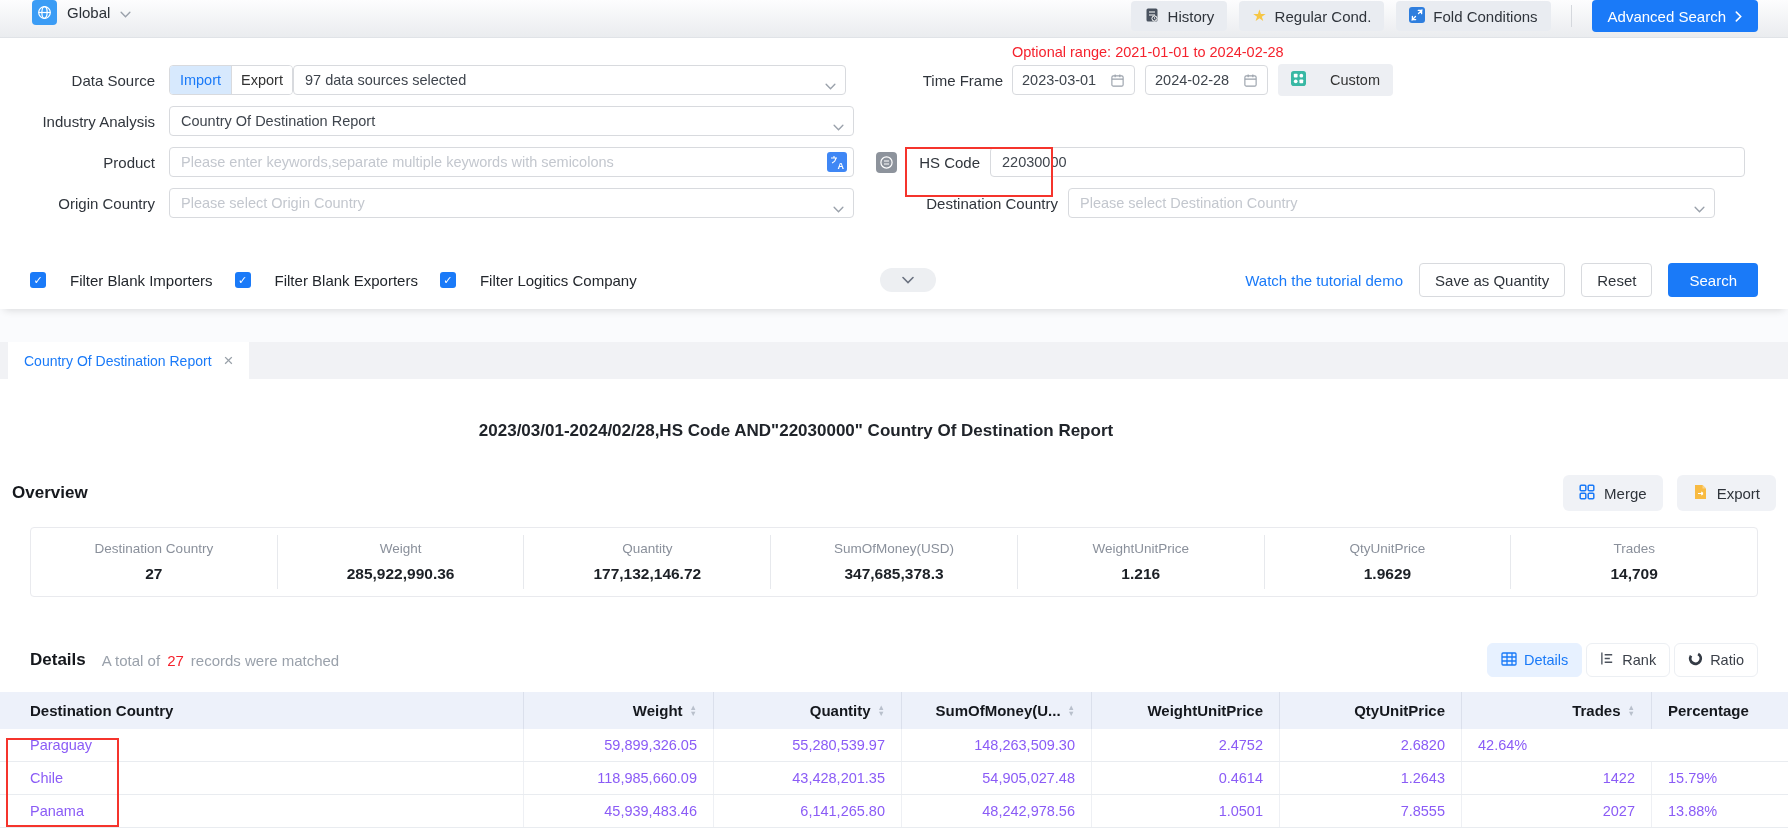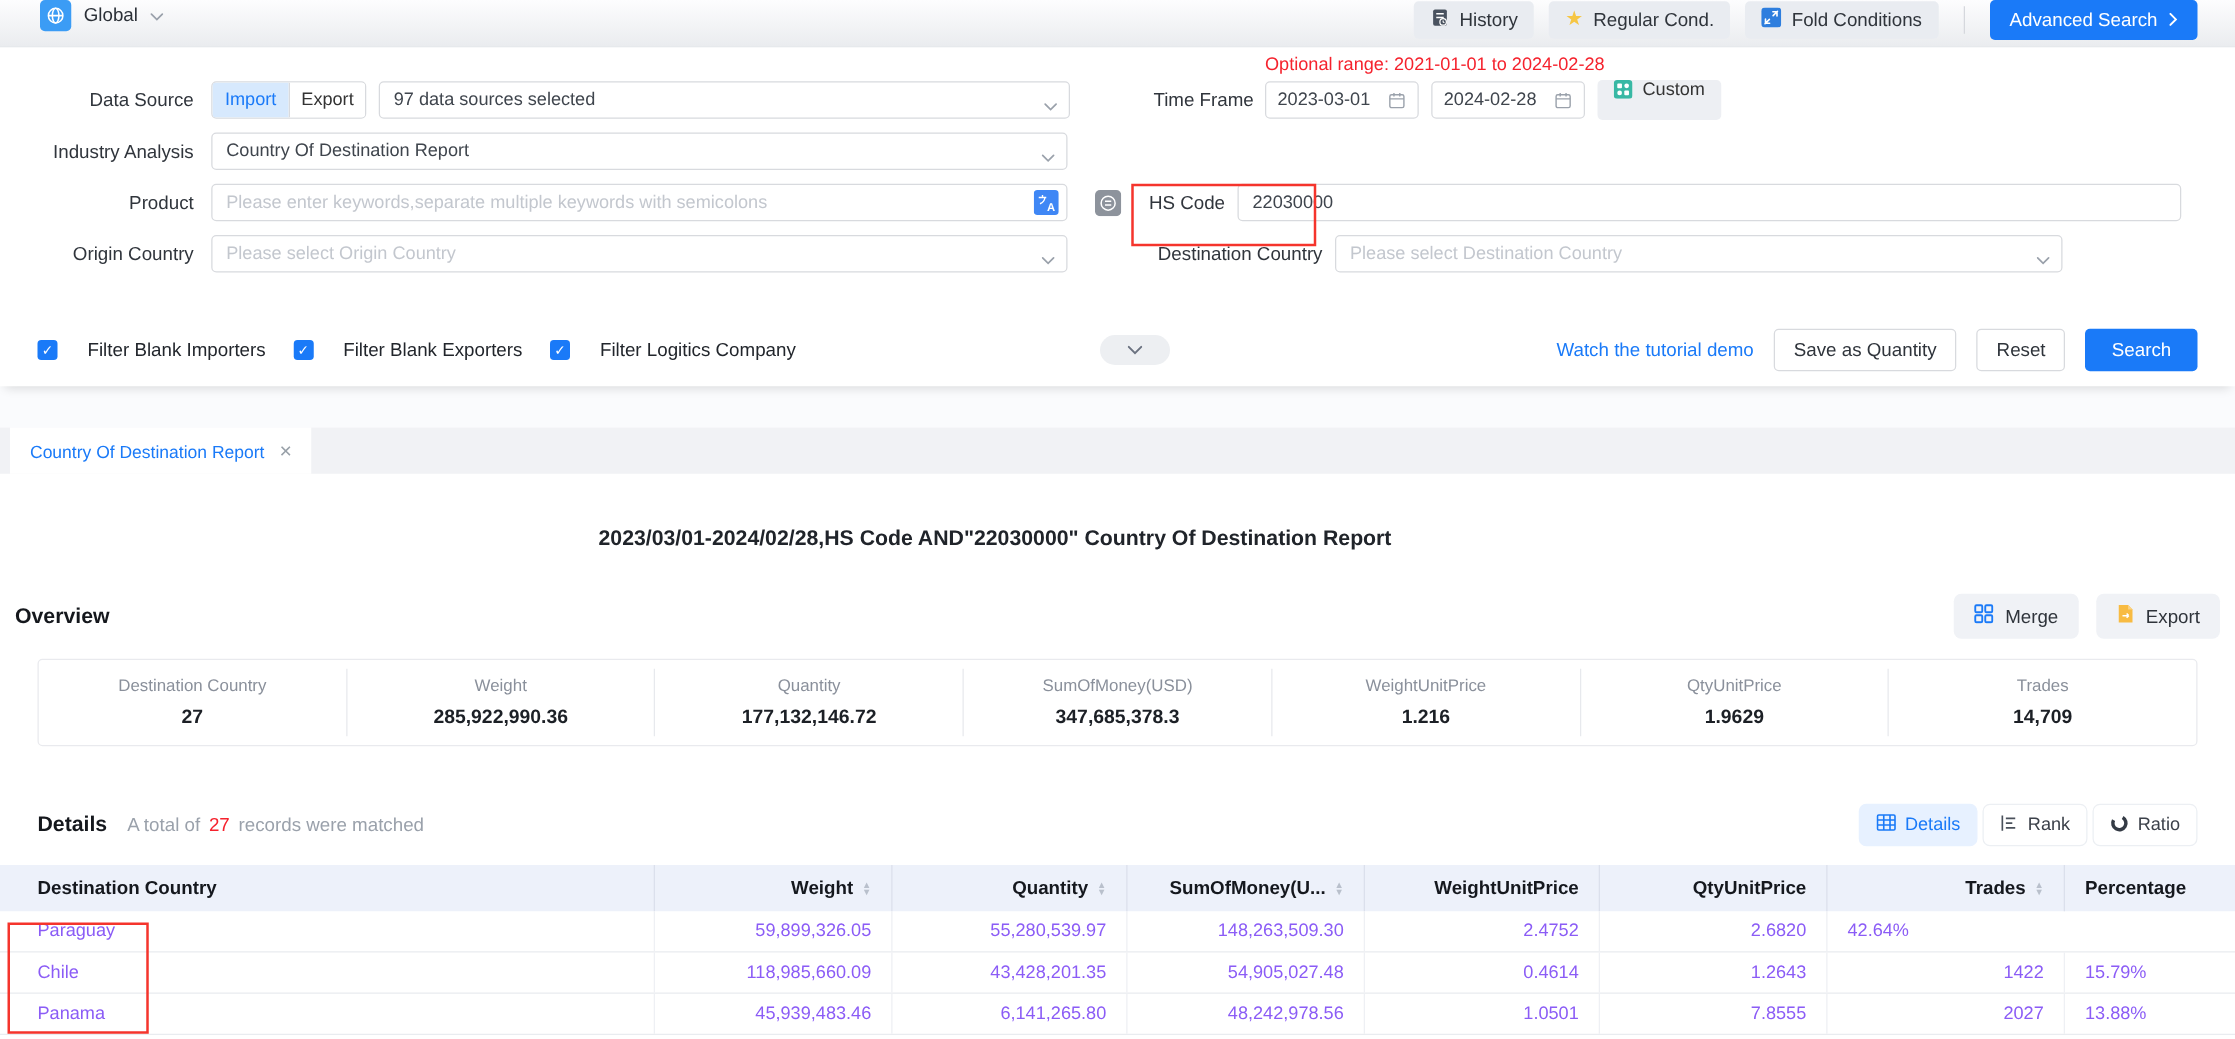--- a/index.html
+++ b/index.html
@@ -35,43 +35,43 @@
     height:30px; flex:none; }
   .seg { width:61px; display:flex; align-items:center; justify-content:center;
     font-size:14.5px; color:#333; background:#fff; cursor:pointer; }
   .seg.active { background:#d7e9fd; color:#1a7af8; }
   .seg + .seg { border-left:1px solid #d8dade; }
   .select { position:relative; border:1px solid #d8dade; border-radius:4px; height:30px;
     display:flex; align-items:center; padding:0 28px 0 11px; font-size:14.5px;
     color:#3f454d; background:#fff; cursor:pointer; flex:none; }
   .select .chev { position:absolute; right:9px; top:11px; }
   .select .ph { color:#c3c7ce; }
-  .w553 { width:553px; margin-left:10px; }
+  .w553 { width:553px; }
   .w685 { width:685px; }
   .input-wrap { position:relative; width:685px; flex:none; }
   input.text { width:100%; height:30px; border:1px solid #d8dade; border-radius:4px;
     padding:0 34px 0 11px; font-size:14.5px; color:#3f454d; }
   input.text::placeholder { color:#c3c7ce; }
   .trans-ic { position:absolute; right:7px; top:5px; }
   .match-btn { margin-left:22px; width:21px; height:21px; border:none; padding:0;
     display:flex; align-items:center; justify-content:center; }
   .row-right { position:absolute; left:860px; top:50%; transform:translateY(-50%);
     display:flex; align-items:center; }
   .tf-label { width:143px; margin-right:9px; }
   .hs-label { width:120px; margin-right:10px; }
   .dest-label { width:198px; margin-right:10px; }
   .date-input { width:123px; height:30px; border:1px solid #d8dade; border-radius:4px;
     display:flex; align-items:center; padding:0 9px; margin-right:10px; background:#fff; }
   .date-input input { border:none; width:80px; font-size:14.5px; color:#3f454d; }
   .date-input svg { margin-left:auto; }
   .custom-btn { height:32px; padding:0 13px; background:#edeff3; border-radius:4px;
-    display:flex; gap:8px; font-size:14.5px; color:#333; }
+    display:flex; align-items:center; gap:24px; font-size:14.5px; color:#333; }
   .hs-input { width:755px; height:30px; border:1px solid #d8dade; border-radius:4px;
     padding:0 11px; font-size:14.5px; color:#3f454d; }
-  .w677 { width:582px; }
+  .w677 { width:647px; }
   .hs-redbox { position:absolute; left:905px; top:109px; width:148px; height:50px;
     border:2px solid #f5342c; pointer-events:none; z-index:5; }
 
   .checks { height:34px; margin:45px 0 0; padding-right:30px; }
   .chk { display:flex; align-items:center; margin-right:22px; cursor:pointer; }
   .cbox { width:16px; height:16px; background:#1a7af8; border-radius:3px; position:relative; }
   .cbox::after { content:"✓"; position:absolute; inset:0; color:#fff; font-size:11px;
     font-weight:bold; display:flex; align-items:center; justify-content:center; }
   .chk-label { margin-left:24px; font-size:15px; color:#22262c; }
   .collapse-pill { position:absolute; left:880px; top:50%; transform:translateY(-50%);

